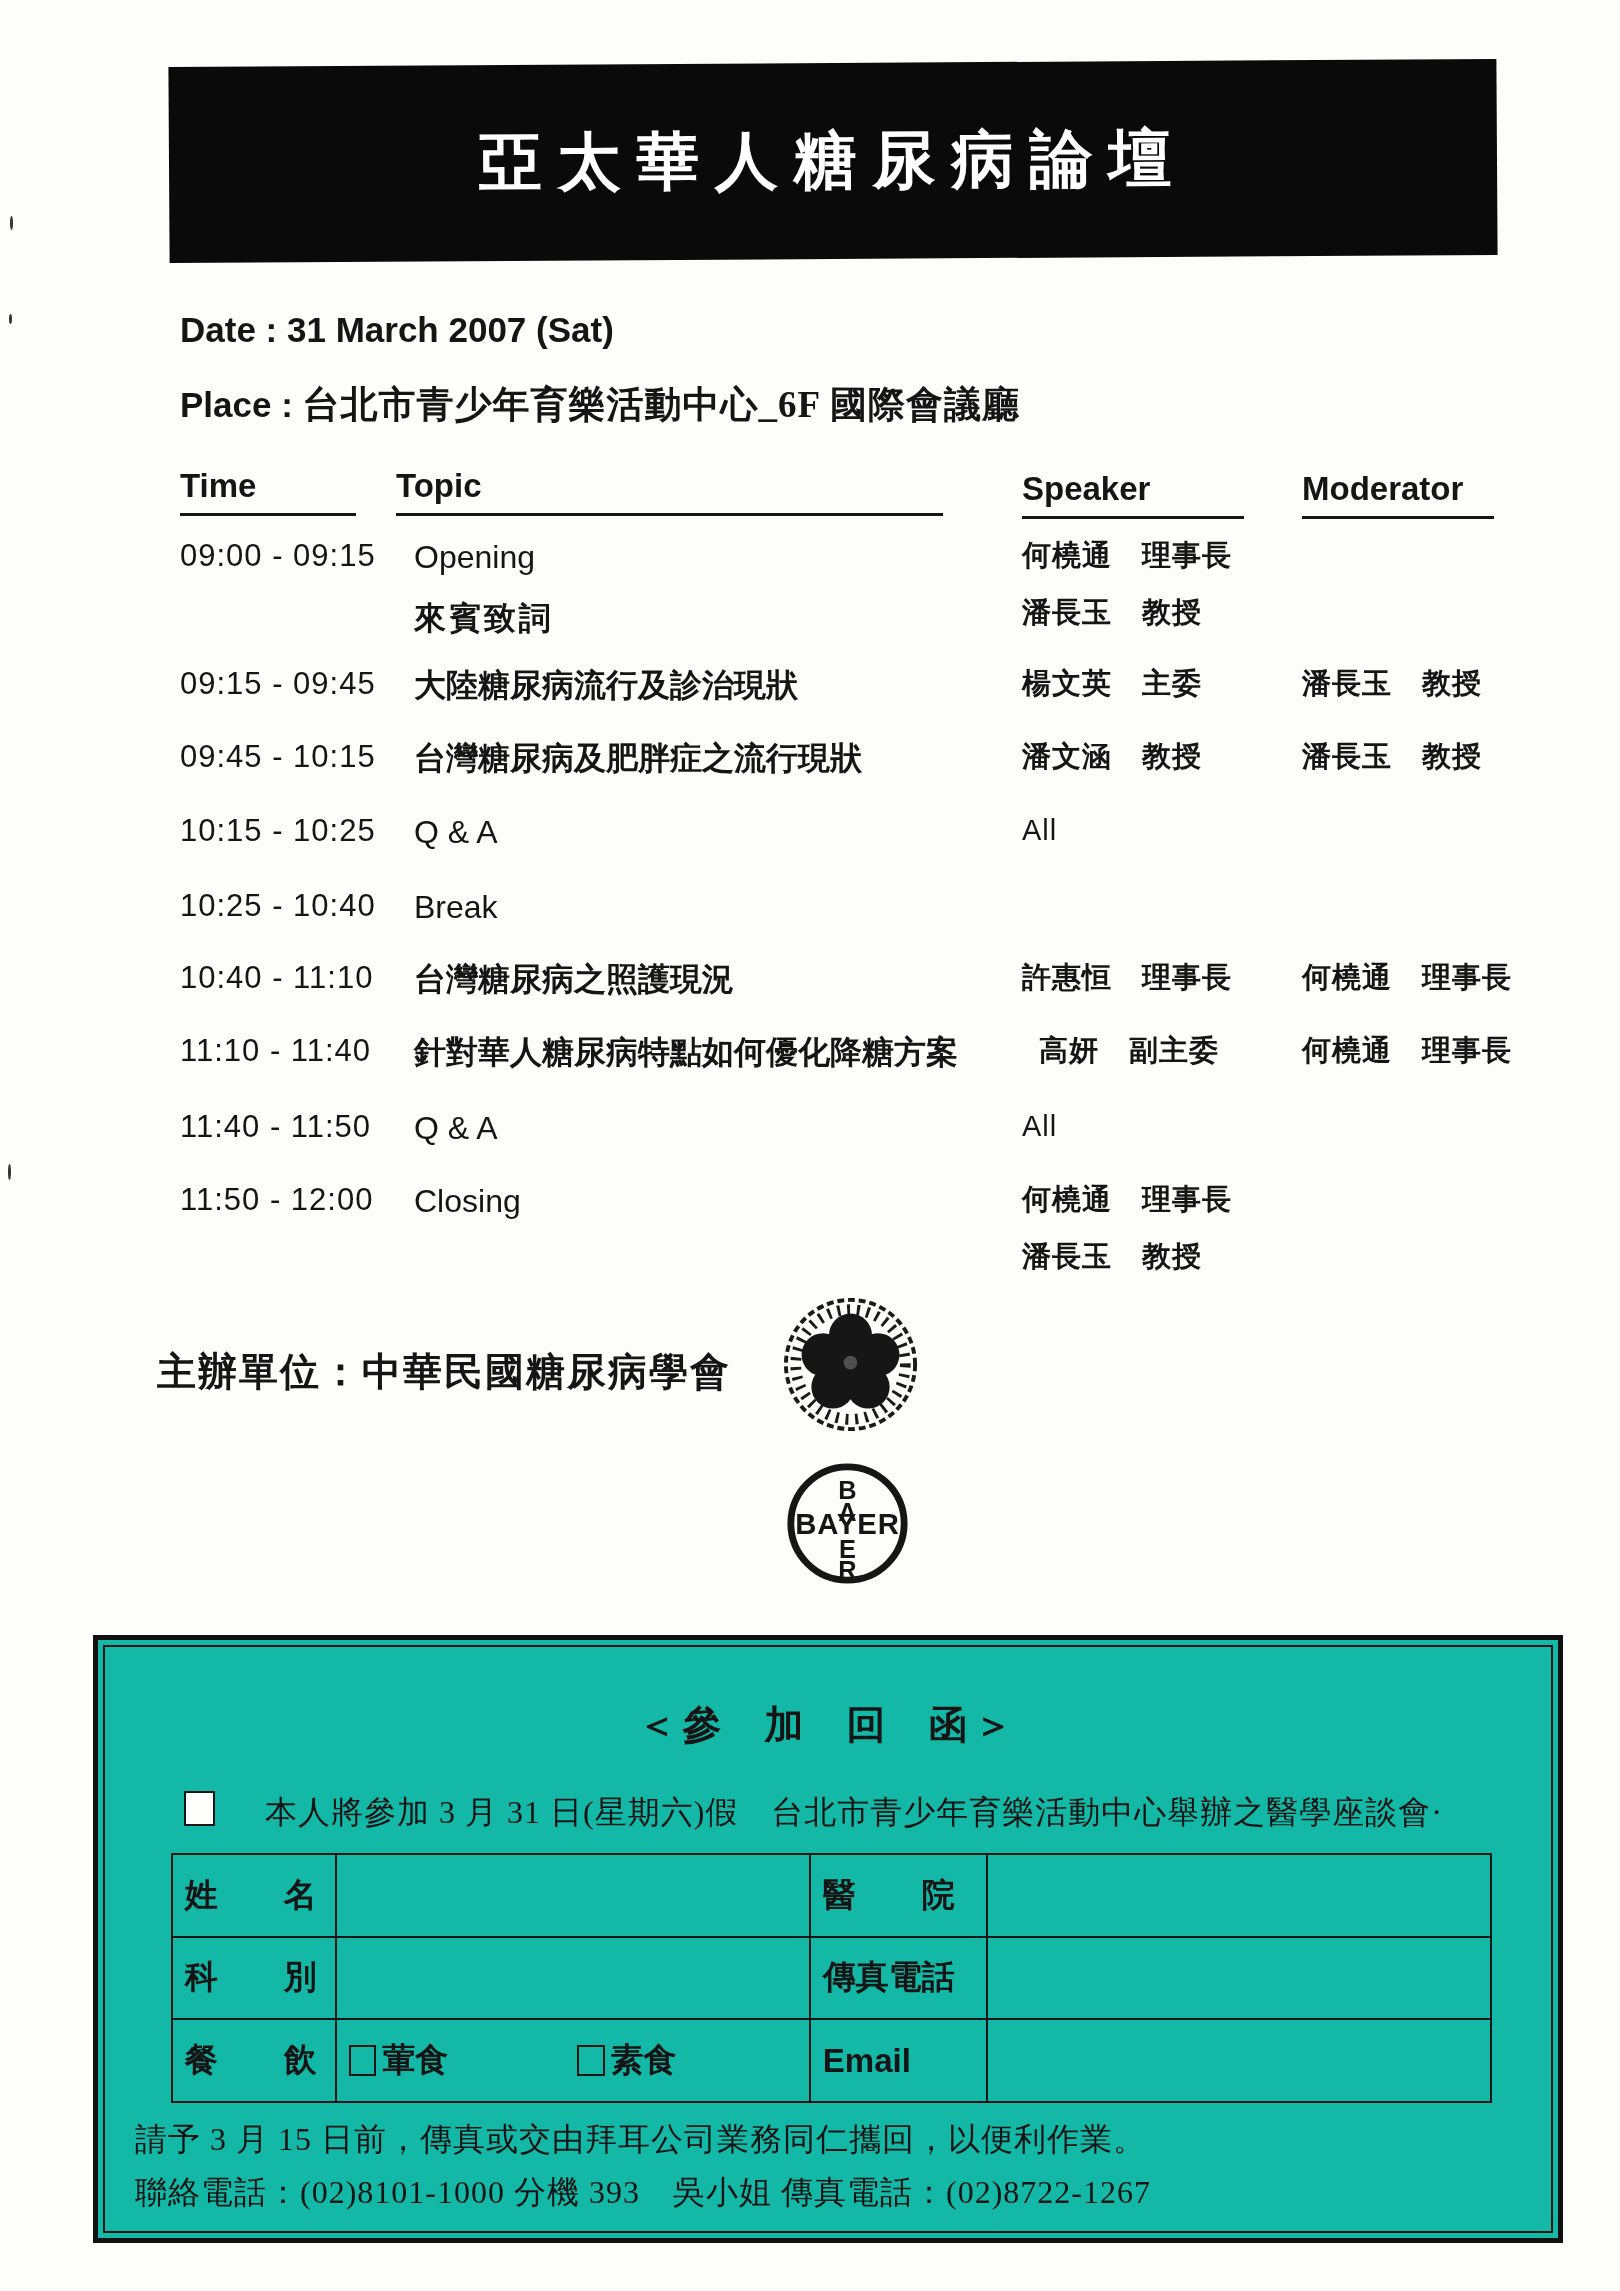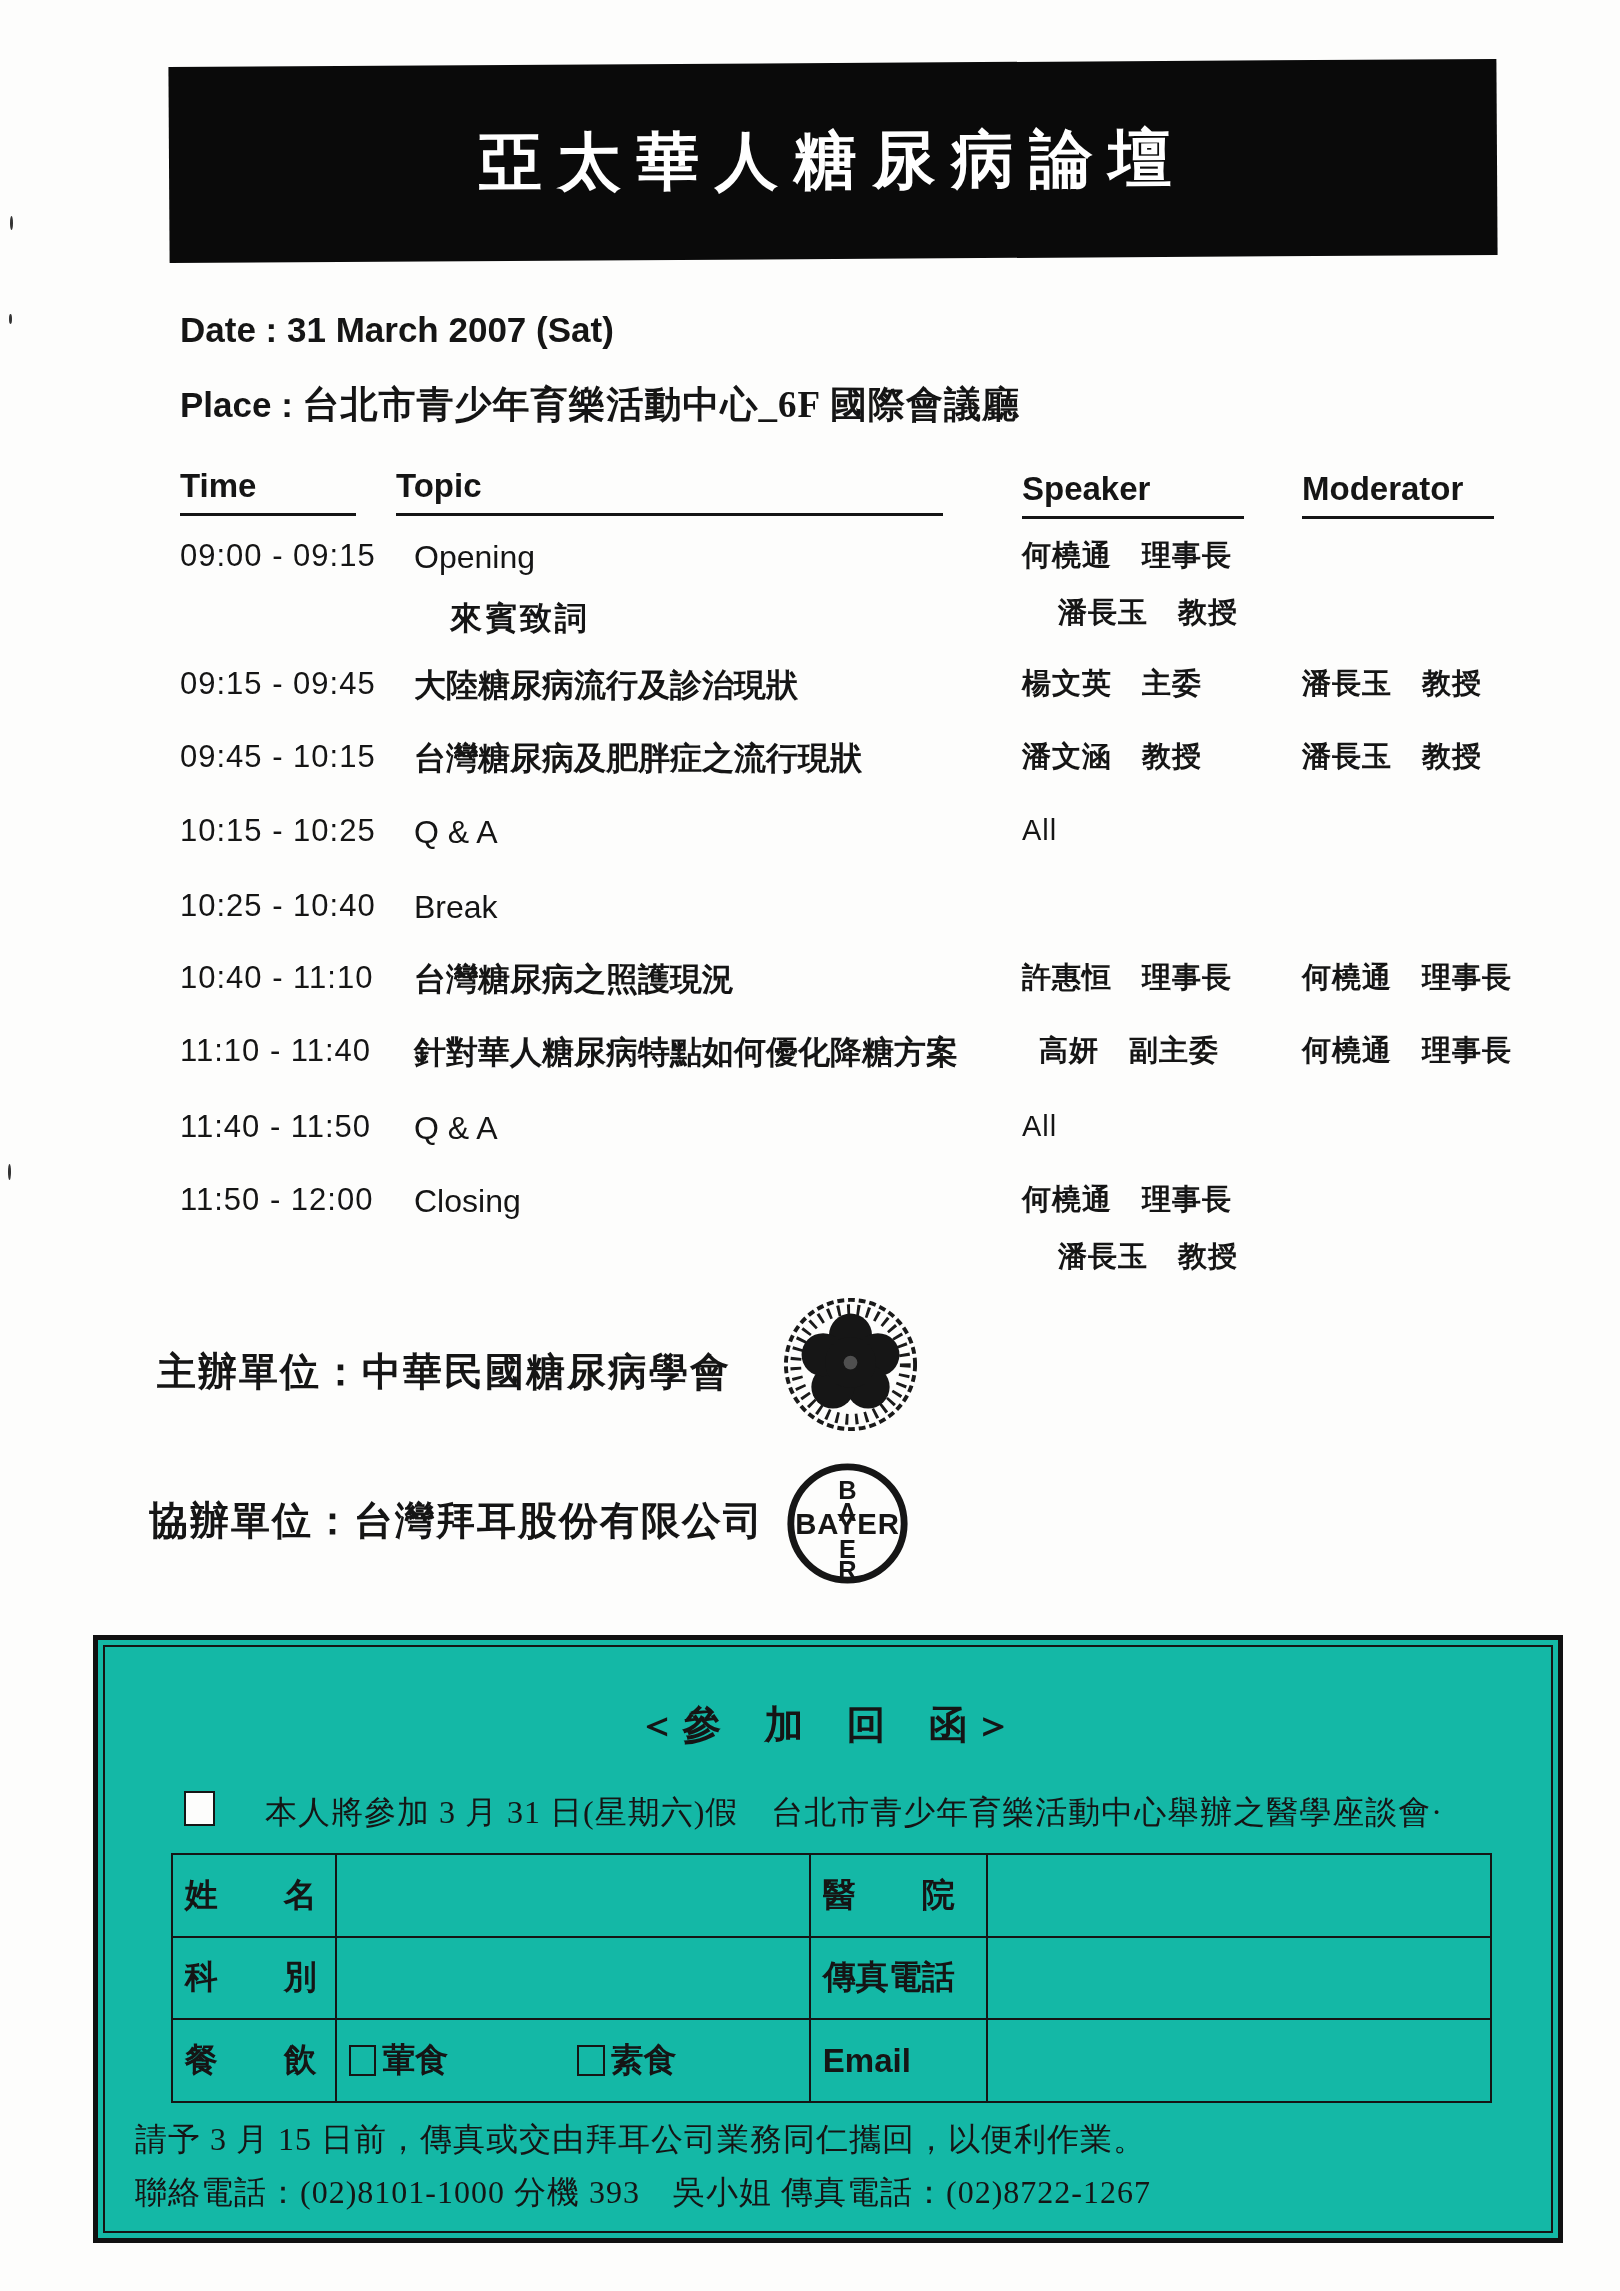--- a/index.html
+++ b/index.html
@@ -32,21 +32,21 @@
     border-bottom:3.9px solid #151515;padding-bottom:7.8px;
   }
   .h-time{left:180px;width:176px;}
   .h-topic{left:396px;width:547px;}
   .h-speaker{left:1022px;width:222px;top:470px;}
   .h-moderator{left:1302px;width:192px;top:470px;}
 
   
   .sched-row{position:absolute;left:0;width:1620px;height:0;}
   .cell{position:absolute;top:0;line-height:1.25;white-space:nowrap;}
-  .cell .line2{margin-top:20.6px;margin-left:36px;}
+  .cell .line2{margin-top:20.6px;}
   .c-time{left:180px;width:235px;font-size:31px;letter-spacing:1px;}
   .c-topic{left:414px;width:613px;font-size:32px;}
   .c-topic .zh{letter-spacing:2.9px;}
   .c-speaker{left:1022px;width:279px;font-size:29px;letter-spacing:1px;}
   .c-moderator{left:1302px;width:235px;font-size:29px;letter-spacing:1px;}
 
   
   .org-line{position:absolute;font-size:39px;font-weight:600;letter-spacing:2px;white-space:nowrap;}
   .host-line{left:157px;top:1345px;}
   .co-line{left:149px;top:1494px;}
@@ -191,23 +191,20 @@
       <circle cx="70" cy="40" r="22"></circle>
       <circle cx="98" cy="60" r="22"></circle>
       <circle cx="88" cy="93" r="22"></circle>
       <circle cx="52" cy="93" r="22"></circle>
       <circle cx="42" cy="60" r="22"></circle>
       <circle cx="70" cy="68" r="26"></circle>
     </g>
     <circle cx="70" cy="68" r="7" fill="#fdfdfc" opacity="0.25"></circle>
   </svg>
 
-  <div class="org-line co-line cjk">
-    <span>協辦單位：</span><span>台灣拜耳股份有限公司</span>
-  </div>
 
   <svg class="bayer-logo" width="127" height="127" viewBox="0 0 130 130">
     <circle cx="65" cy="65" r="58" fill="none" stroke="#161616" stroke-width="7"></circle>
     <g fill="#161616" font-family="Liberation Sans, DejaVu Sans, sans-serif" font-weight="700" text-anchor="middle">
       <text x="65" y="40" font-size="26">B</text>
       <text x="65" y="62" font-size="26">A</text>
       <text x="65" y="76" font-size="30" letter-spacing="1">BAYER</text>
       <text x="65" y="100" font-size="26">E</text>
       <text x="65" y="122" font-size="26">R</text>
     </g>

